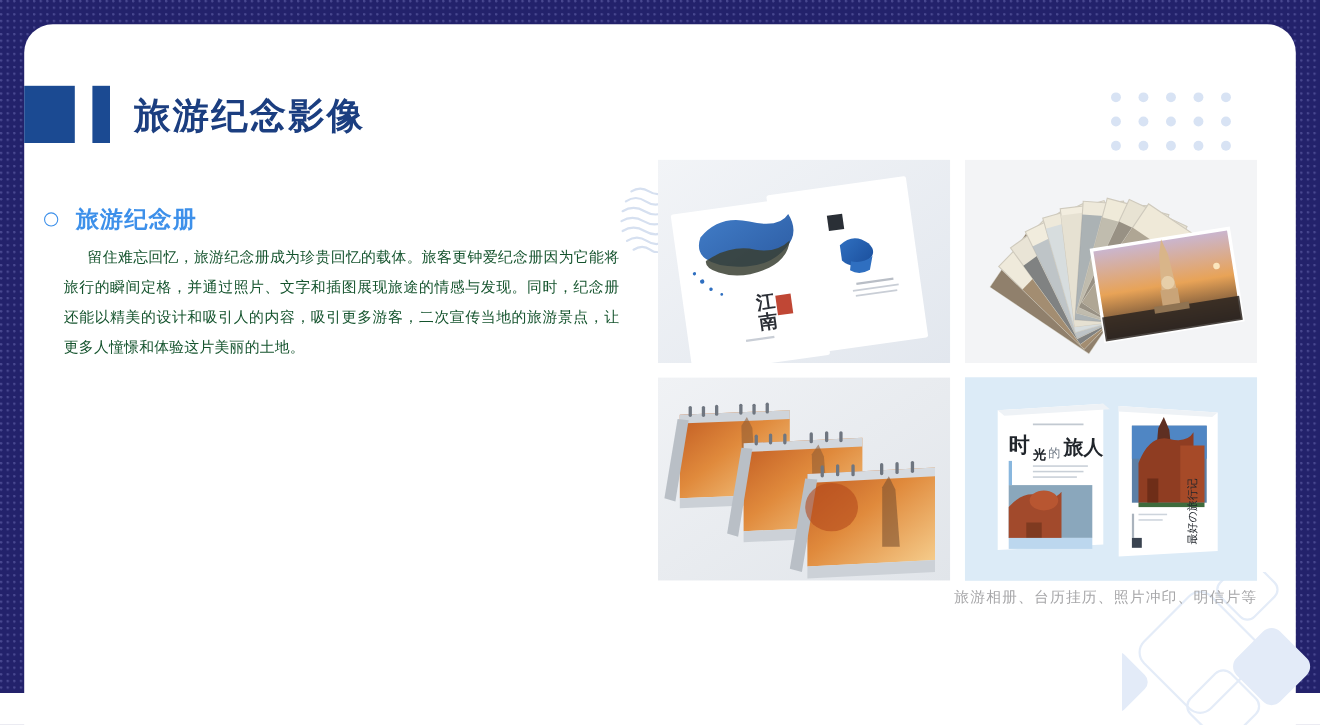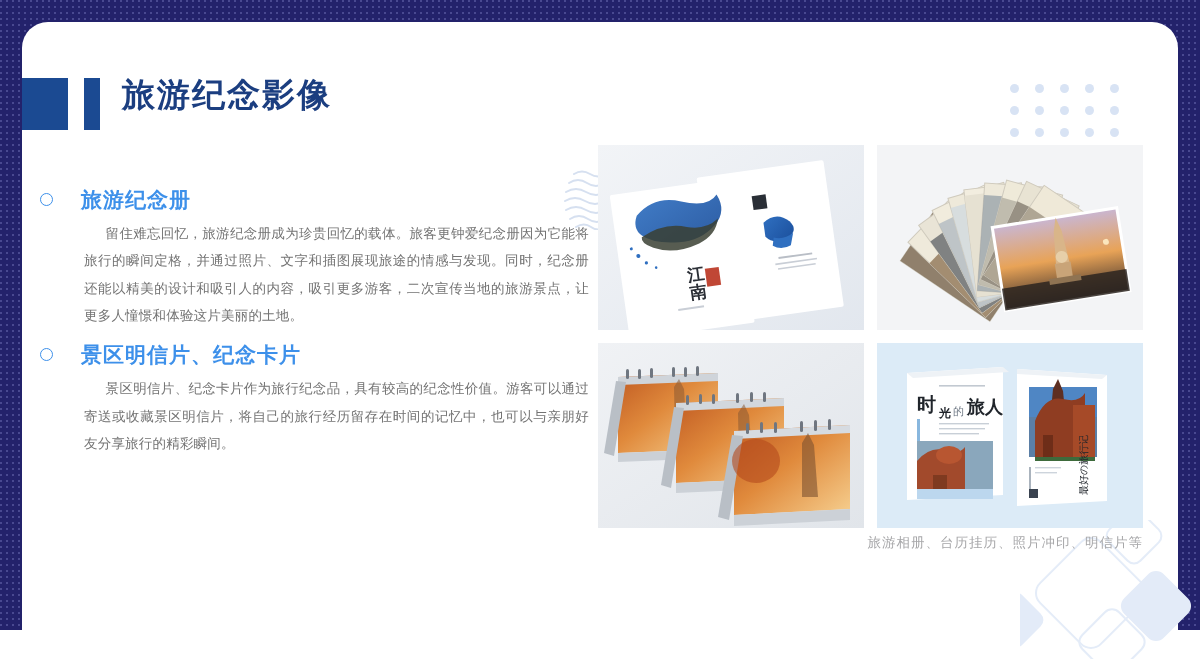--- a/index.html
+++ b/index.html
@@ -23,44 +23,44 @@
     left:22px;top:22px;
     width:1156px;height:660px;
     background:#ffffff;
     border-radius:26px 26px 0 0;
   }
   .frame-bottom-fill{
     position:absolute;left:0;top:630px;width:1200px;height:29px;background:#ffffff;
   }
 
   
-  .title-row{position:absolute;left:22px;top:78px;display:flex;}
+  .title-row{position:absolute;left:22px;top:78px;display:flex;align-items:center;}
   .bar-wide{width:46px;height:52px;background:#1b4a92;}
   .bar-thin{width:16px;height:52px;background:#1b4a92;margin-left:16px;}
   .title-text{
     margin-left:22px;
     font-size:33px;font-weight:bold;color:#1b3e80;letter-spacing:2px;
     line-height:1;white-space:nowrap;
   }
 
   
   .left-col{position:absolute;left:40px;top:188px;width:545px;}
   .section{margin-bottom:14px;}
-  .sec-head{display:flex;align-items:center;gap:12px;}
+  .sec-head{display:flex;align-items:center;}
   .bullet{
     width:13px;height:13px;border:1.6px solid #3d90ea;border-radius:50%;
     box-sizing:border-box;flex:none;
   }
   .sec-title{
     margin-left:16px;font-size:21px;font-weight:bold;color:#3d90ea;
     letter-spacing:1px;line-height:1.1;white-space:nowrap;
   }
   .sec-body{
-    margin-top:9px;margin-left:44px;width:505px;
-    font-size:13.5px;color:#737373;line-height:2.02;
+    margin-top:9px;margin-left:18px;width:505px;
+    font-size:13.5px;color:#14532d;line-height:2.02;
     text-align:justify;letter-spacing:.2px;
   }
   .sec-body.indent{text-indent:1.6em;}
 
   
   .grid{position:absolute;left:598px;top:145px;width:545px;}
   .grid-row{display:flex;gap:13px;margin-bottom:13px;}
   .cell{width:266px;height:185px;overflow:hidden;position:relative;}
 
   .caption{
@@ -147,27 +147,20 @@
       <div class="sec-head">
         <span class="bullet"></span>
         <span class="sec-title">旅游纪念册</span>
       </div>
       <div class="sec-body indent">留住难忘回忆，旅游纪念册成为珍贵回忆的载体。旅客更钟爱纪念册因为它能将旅行的瞬间定格，并通过照片、文字和插图展现旅途的情感与发现。同时，纪念册还能以精美的设计和吸引人的内容，吸引更多游客，二次宣传当地的旅游景点，让更多人憧憬和体验这片美丽的土地。</div>
     </div>
 
     <div class="section">
     </div>
 
-    <div class="section">
-      <div class="sec-head">
-        <span class="bullet"></span>
-        <span class="sec-title">景区明信片、纪念卡片</span>
-      </div>
-      <div class="sec-body indent">景区明信片、纪念卡片作为旅行纪念品，具有较高的纪念性价值。游客可以通过寄送或收藏景区明信片，将自己的旅行经历留存在时间的记忆中，也可以与亲朋好友分享旅行的精彩瞬间。</div>
-    </div>
 
   </div>
 
   <div class="grid">
 
     <div class="grid-row">
 
       <div class="cell">
         <svg class="photo" viewBox="0 0 266 185" preserveAspectRatio="none">
           <defs>

